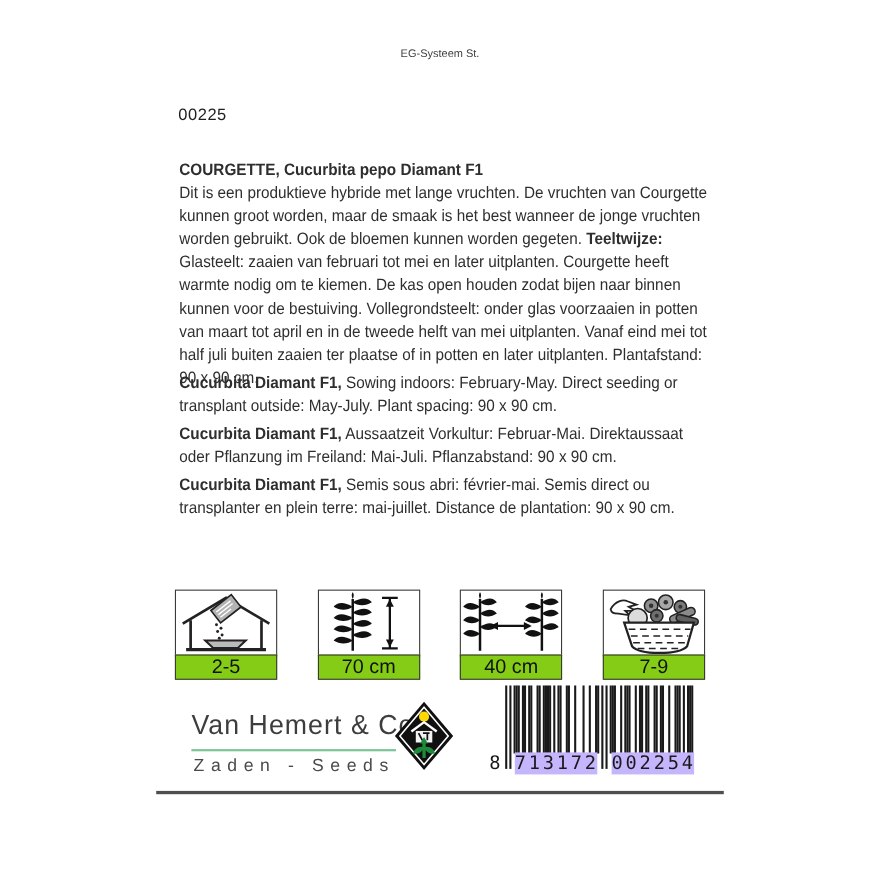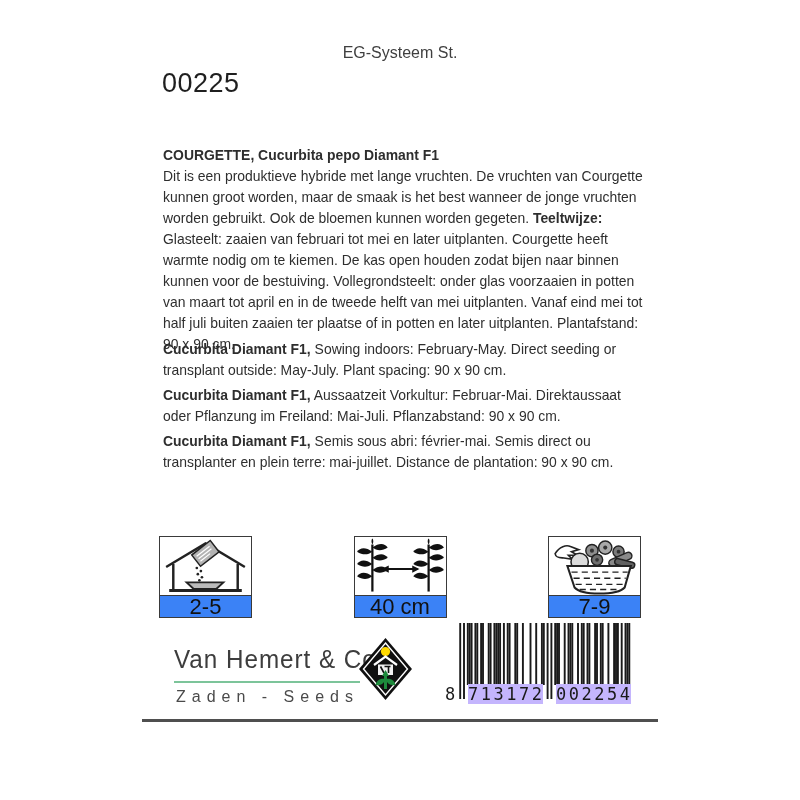--- a/index.html
+++ b/index.html
@@ -1,36 +1,36 @@
 <!DOCTYPE html>
 <html><head>
 <meta charset="utf-8">
 <style>
   html,body{margin:0;padding:0;background:#ffffff;}
   .page{position:relative;width:800px;height:800px;background:#fff;overflow:hidden;
         font-family:"Liberation Sans",sans-serif;color:#2e2e2e;}
   .abs{position:absolute;}
-  .eg{top:44px;left:0;width:800px;text-align:center;font-size:16px;color:#3f3f3f;}
-  .artno{left:162px;top:68px;font-size:27px;letter-spacing:0.5px;color:#1f1f1f;}
+  .eg{top:44px;left:0;width:800px;text-align:center;font-size:10px;color:#3f3f3f;}
+  .artno{left:162px;top:96px;font-size:15px;letter-spacing:0.5px;color:#1f1f1f;}
   .body-text{left:163px;width:517px;font-size:15px;line-height:21px;color:#2e2e2e;
              transform:scaleX(0.928);transform-origin:0 0;}
   .bold{font-weight:bold;}
   .title{top:144px;font-weight:bold;}
   .para-nl{top:165px;}
   .para-en{top:338px;}
   .para-de{top:384px;}
   .para-fr{top:430px;}
 
   .picto-strip{left:159px;top:536px;width:482px;display:flex;justify-content:space-between;}
   .picto{width:93px;}
   .picto-img{box-sizing:border-box;height:61px;border:1.6px solid #3a3a3a;background:#fff;}
   .picto-img svg{width:100%;height:100%;display:block;}
   .picto-label{box-sizing:border-box;height:23px;margin-top:-1.6px;border:1.6px solid #3a3a3a;
                display:flex;align-items:center;justify-content:center;
-               font-size:22px;color:#111;background:#3b82f6;}
+               font-size:18px;color:#111;background:#84cc16;}
 
   .brand-name{left:174px;top:645px;font-size:25px;color:#3d3d3d;letter-spacing:1px;
               transform:scaleX(0.97);transform-origin:0 0;white-space:nowrap;}
   .brand-rule{left:174px;top:681px;width:186px;height:2px;}
   .brand-sub{left:176px;top:688px;font-size:16px;letter-spacing:6px;color:#4a4a4a;white-space:nowrap;}
   .brand-logo{left:358px;top:637px;width:55px;height:64px;}
 
   .barcode{left:459px;top:623px;width:181px;height:92px;}
   .barcode svg{display:block;fill:#1a1a1a;}
   .bc-digit{position:absolute;top:61px;font-family:"DejaVu Sans Mono",monospace;
@@ -80,20 +80,42 @@
               <circle cx="41" cy="39" r="1.3"></circle>
             <circle cx="38.5" cy="42" r="1.3"></circle>
           </g>
           <path d="M26 44 H62 L55 50.5 H33 Z" fill="#bbbbbb" stroke="#222" stroke-width="1.8"></path>
         </svg>
       </div>
       <div class="picto-label">2-5</div>
     </div>
 
 
+    <div class="picto">
+      <div class="picto-img">
+        <svg viewBox="0 0 89 57">
+          <path d="M30 53 V7" stroke="#111" stroke-width="2.2" fill="none"></path>
+          <g fill="#111">
+            <path d="M30 14 C22 9 16 10 13 14 C19 18 26 17 30 14 Z"></path>
+            <path d="M30 24 C22 19 16 20 13 24 C19 28 26 27 30 24 Z"></path>
+            <path d="M30 34 C22 29 16 30 13 34 C19 38 26 37 30 34 Z"></path>
+            <path d="M30 44 C22 39 16 40 13 44 C19 48 26 47 30 44 Z"></path>
+            <path d="M30 10 C38 5 44 6 47 10 C41 14 34 13 30 10 Z"></path>
+            <path d="M30 19 C38 14 44 15 47 19 C41 23 34 22 30 19 Z"></path>
+            <path d="M30 29 C38 24 44 25 47 29 C41 33 34 32 30 29 Z"></path>
+            <path d="M30 39 C38 34 44 35 47 39 C41 43 34 42 30 39 Z"></path>
+            <path d="M30 7 C28 3 30 1 30 1 C30 1 32 3 30 7 Z"></path>
+          </g>
+          <path d="M56 6 H70 M63 6 V51 M56 51 H70" stroke="#111" stroke-width="2" fill="none"></path>
+          <path d="M63 7 L59.5 14 H66.5 Z" fill="#111"></path>
+          <path d="M63 50 L59.5 43 H66.5 Z" fill="#111"></path>
+        </svg>
+      </div>
+      <div class="picto-label">70 cm</div>
+    </div>
 
     <div class="picto">
       <div class="picto-img">
         <svg viewBox="0 0 89 57">
           <g>
             <path d="M17 53 V7" stroke="#111" stroke-width="2.2" fill="none"></path>
             <g fill="#111">
               <path d="M17 14 C10 9 5 10 2 14 C8 18 13 17 17 14 Z"></path>
               <path d="M17 26 C10 21 5 22 2 26 C8 30 13 29 17 26 Z"></path>
               <path d="M17 38 C10 33 5 34 2 38 C8 42 13 41 17 38 Z"></path>

